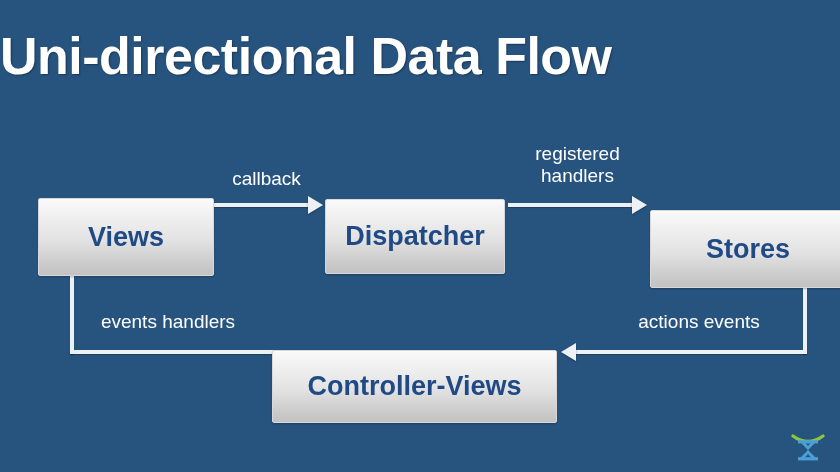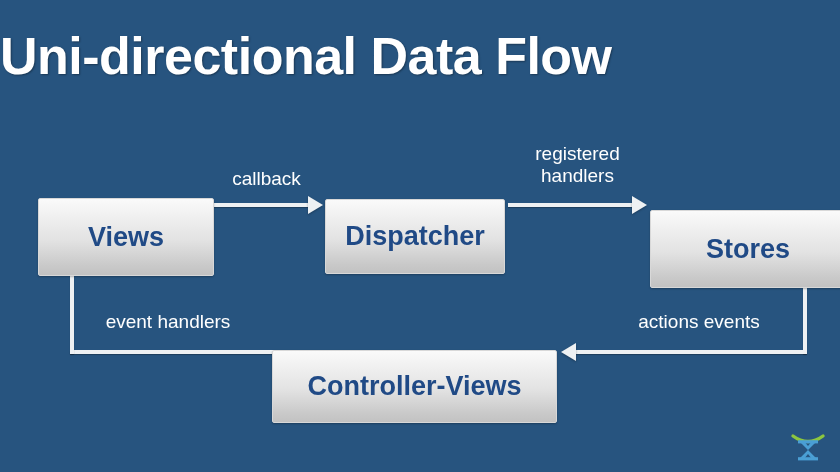--- a/index.html
+++ b/index.html
@@ -126,21 +126,21 @@
 handlers</div>
 
   <div class="vline" style="left:803px; top:244px; height:110px;"></div>
   <div class="hline" style="left:576px; top:350px; width:231px;"></div>
   <div class="arrowhead arrow-left" style="left:561px; top:343px;"></div>
   <div class="edge-label" id="label-change-events">actions events</div>
 
   <div class="hline" style="left:70px; top:350px; width:204px;"></div>
   <div class="vline" style="left:70px; top:258px; height:96px;"></div>
   <div class="arrowhead arrow-up" style="left:63px; top:244px;"></div>
-  <div class="edge-label" id="label-event-handlers">event handlers</div>
+  <div class="edge-label" id="label-event-handlers">events handlers</div>
 
   <div class="node" id="node-views">
     <span>Views</span>
   </div>
 
   <div class="node" id="node-dispatcher">
     <span>Dispatcher</span>
   </div>
 
   <div class="node" id="node-stores">

